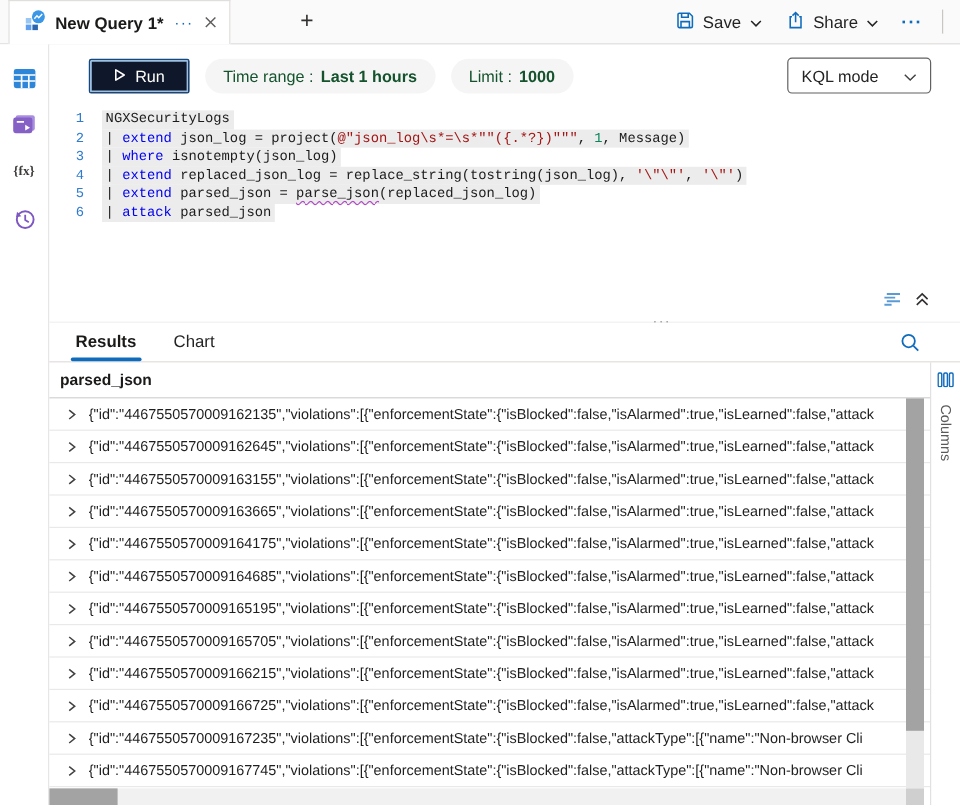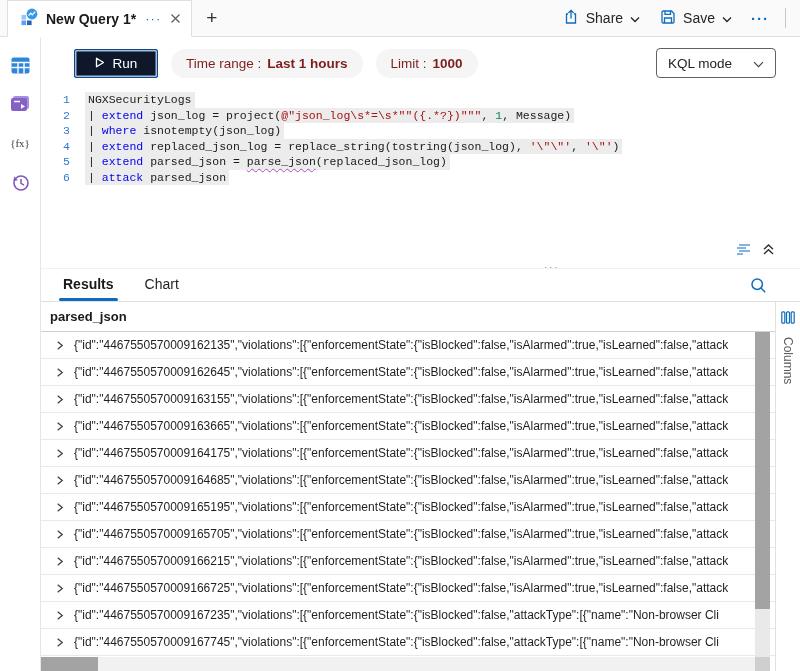--- a/index.html
+++ b/index.html
@@ -3,48 +3,48 @@
 <meta charset="utf-8">
 <style>
   * { margin:0; padding:0; box-sizing:border-box; }
   html,body { background:#fff; }
   .app {
     width:800px; height:671px; position:relative; overflow:hidden;
     font-family:"Liberation Sans", sans-serif; color:#242424; background:#fff;
   }
 
   
-  .tabbar { height:37px; display:flex; align-items:stretch; background:#fafafa; border-bottom:1px solid #e1dfdd; }
+  .tabbar { height:37px; display:flex; align-items:stretch; background:#fafafa; border-bottom:1px solid #e1dfdd;gap:44px; }
   .tab { display:flex; align-items:center; gap:7px; padding:0 10px 0 12px; margin-left:7px; margin-bottom:-1px;
          background:#fff; border:1px solid #e1dfdd; border-bottom:1px solid #fff; font-size:14px; cursor:pointer; }
   .tab-title { font-weight:700; color:#1b1a19; }
   .tab-more { color:#0f6cbd; font-size:13px; letter-spacing:1px; padding:0 2px; }
   .tab-close { color:#605e5c; display:flex; align-items:center; }
   .new-tab { display:flex; align-items:center; padding:0 14px; font-size:19px; font-weight:300; color:#323130; background:none; border:none; cursor:pointer; }
   .tabbar-right { margin-left:auto; display:flex; align-items:center; gap:2px; padding-right:8px; }
   .cmd { display:flex; align-items:center; gap:7px; padding:5px 9px; background:none; border:none; font-size:14px; color:#242424; font-family:inherit; cursor:pointer; }
   .cmd svg { flex:none; }
   .vdivider { width:1px; height:20px; background:#c8c6c4; margin:0 6px; }
   .dots-btn { color:#0f6cbd; font-size:15px; font-weight:700; letter-spacing:1px; padding:0 8px; background:none; border:none; cursor:pointer; }
 
   
   .body { display:flex; height:634px; }
   .sidebar { width:41px; flex:none; border-right:1px solid #e6e6e6; display:flex; flex-direction:column; align-items:center; padding-top:17px; gap:17px; background:#fff; }
   .side-btn { width:22px; height:22px; display:flex; align-items:center; justify-content:center; background:none; border:none; cursor:pointer; }
-  .fx-label { font-size:11px; color:#3b3a39; font-family:"Liberation Serif", serif; white-space:nowrap; }
+  .fx-label { font-size:11px; color:#3b3a39; font-family:"Liberation Serif", serif; white-space:nowrap;font-weight:bold; }
 
   .main { flex:1; display:flex; flex-direction:column; position:relative; min-width:0; }
 
   
   .query-pane { height:231px; position:relative; }
   .toolbar { display:flex; align-items:center; gap:13px; padding:11px 24px 7px 33px; }
   .run-btn { width:84px; height:29px; display:flex; align-items:center; justify-content:center; gap:8px;
              background:#0f172a; color:#fff; font-size:13.5px; font-family:inherit;
              border:1px solid #16477e; box-shadow: inset 0 0 0 1.5px #9dc0e2; border-radius:2px; cursor:pointer; }
-  .pill { background:#f5f5f5; border-radius:15px; height:29px; display:flex; align-items:center; padding:0 15px; font-size:13.5px; color:#7f1d1d; gap:6px; cursor:pointer; }
+  .pill { background:#f5f5f5; border-radius:15px; height:29px; display:flex; align-items:center; padding:0 15px; font-size:13.5px; color:#14532d; gap:6px; cursor:pointer; }
   .pill b { font-weight:700; }
   .mode-select { margin-left:auto; width:120px; height:30px; border:1px solid #616161; border-radius:4px;
                  display:flex; align-items:center; justify-content:space-between; padding:0 11px; font-size:13.5px; background:#fff; font-family:inherit; cursor:pointer; }
 
   .editor { padding-top:7px; font-family:"Liberation Mono","DejaVu Sans Mono",monospace; font-size:11.5px; line-height:15.5px; }
   .code-line { display:flex; white-space:pre; }
   .ln { width:44px; flex:none; text-align:right; padding-right:15px; color:#2f7bd0; }
   .code-text { background:#ececec; padding:0 3px; color:#1b1b1b; }
   .tk-kw { color:#0000f0; }
   .tk-str { color:#a31515; }
@@ -103,39 +103,39 @@
             <path d="M1.5 1.5l8 8M9.5 1.5l-8 8" stroke="#605e5c" stroke-width="1.2"></path>
           </svg>
       </span>
     </div>
     <button class="new-tab">+</button>
 
     <div class="tabbar-right">
       <button class="cmd">
         <span>
           <svg width="16" height="16" viewBox="0 0 16 16">
+              <path d="M2 3.2C2 2.5 2.5 2 3.2 2h8.3L14 4.5v8.3c0 .7-.5 1.2-1.2 1.2H3.2C2.5 14 2 13.5 2 12.8V3.2z" fill="none" stroke="#0f6cbd" stroke-width="1.3"></path>
+              <path d="M5 2v3.4h5.5V2M4.5 14V9h7v5" fill="none" stroke="#0f6cbd" stroke-width="1.3"></path>
+            </svg>
+        </span>
+        <span>Save</span>
+        <span>
+          <svg width="10" height="7" viewBox="0 0 10 7">
+              <path d="M1 1.5l4 4 4-4" fill="none" stroke="#242424" stroke-width="1.3"></path>
+            </svg>
+        </span>
+      </button>
+      <button class="cmd">
+        <span>
+          <svg width="16" height="16" viewBox="0 0 16 16">
               <path d="M5 5H3.5v9h9V5H11" fill="none" stroke="#0f6cbd" stroke-width="1.3"></path>
               <path d="M8 9.5V1.8M5.4 4L8 1.4 10.6 4" fill="none" stroke="#0f6cbd" stroke-width="1.3"></path>
             </svg>
         </span>
         <span>Share</span>
-        <span>
-          <svg width="10" height="7" viewBox="0 0 10 7">
-              <path d="M1 1.5l4 4 4-4" fill="none" stroke="#242424" stroke-width="1.3"></path>
-            </svg>
-        </span>
-      </button>
-      <button class="cmd">
-        <span>
-          <svg width="16" height="16" viewBox="0 0 16 16">
-              <path d="M2 3.2C2 2.5 2.5 2 3.2 2h8.3L14 4.5v8.3c0 .7-.5 1.2-1.2 1.2H3.2C2.5 14 2 13.5 2 12.8V3.2z" fill="none" stroke="#0f6cbd" stroke-width="1.3"></path>
-              <path d="M5 2v3.4h5.5V2M4.5 14V9h7v5" fill="none" stroke="#0f6cbd" stroke-width="1.3"></path>
-            </svg>
-        </span>
-        <span>Save</span>
         <span>
           <svg width="10" height="7" viewBox="0 0 10 7">
               <path d="M1 1.5l4 4 4-4" fill="none" stroke="#242424" stroke-width="1.3"></path>
             </svg>
         </span>
       </button>
       <button class="dots-btn">···</button>
       <div class="vdivider"></div>
     </div>
   </header>

